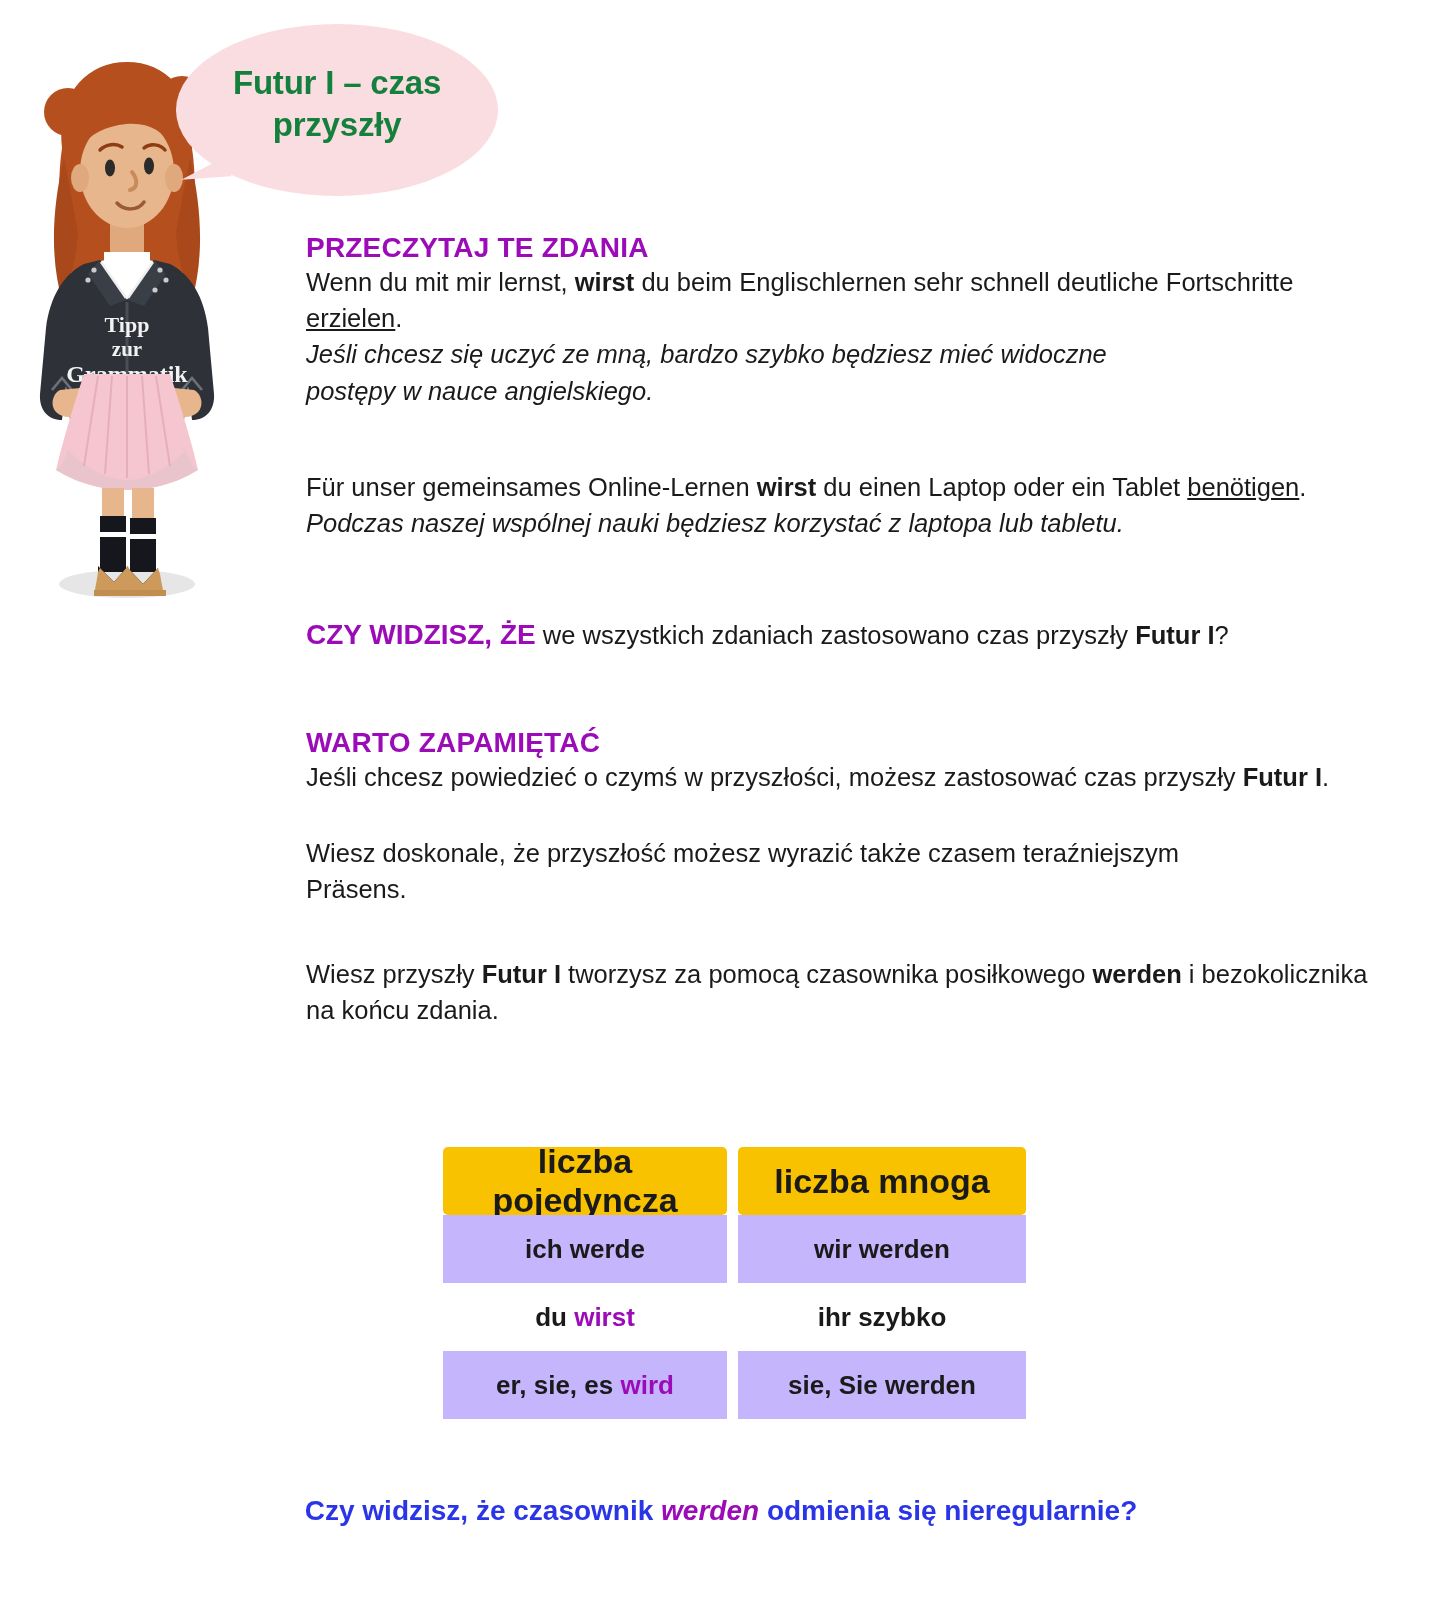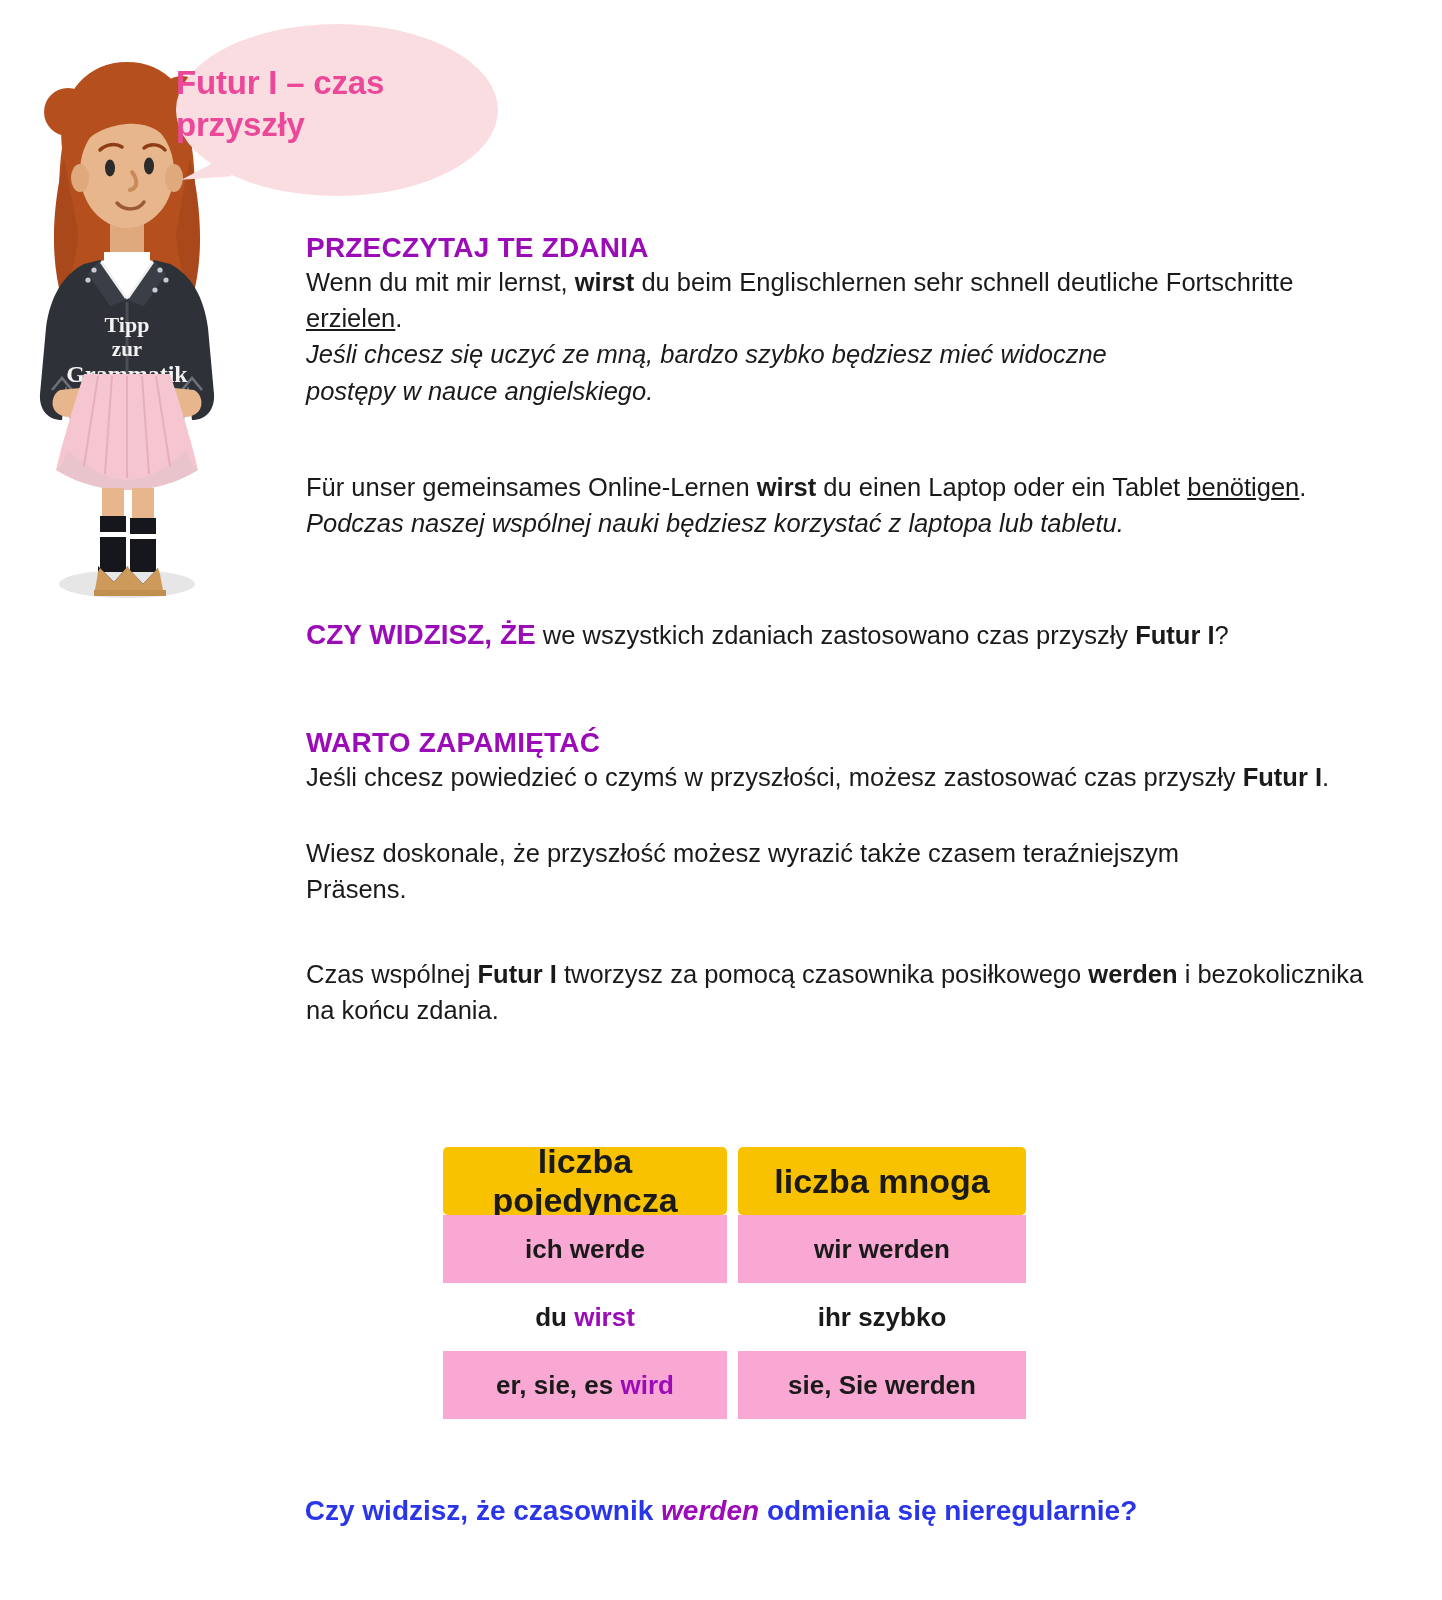--- a/index.html
+++ b/index.html
@@ -49,25 +49,26 @@
     width: 0;
     height: 0;
     border-left: 50px solid transparent;
     border-top: 16px solid transparent;
     border-bottom: 22px solid #FADDE1;
     transform: rotate(-4deg);
   }
   .bubble-text {
     position: relative;
     z-index: 2;
+    text-align: center;
     padding-top: 38px;
     font-size: 33px;
     font-weight: bold;
     line-height: 1.28;
-    color: #ec4899;
+    color: #15803d;
     letter-spacing: -0.2px;
   }
 
   
   #content {
     position: absolute;
     left: 306px;
     top: 232px;
     width: 1090px;
   }
@@ -125,21 +126,21 @@
     font-weight: bold;
     color: #1a1a1a;
     text-align: center;
   }
   .conj-head {
     background: #F9C200;
     border-radius: 5px;
     height: 68px;
     font-size: 34px;
   }
-  .conj-shade { background: #f9a8d4; }
+  .conj-shade { background: #c4b5fd; }
   .conj-plain { background: #ffffff; }
   .hl { color: #9B0CB8; }
 
   
   #bottom-question {
     position: absolute;
     left: 0;
     top: 1495px;
     width: 1442px;
     text-align: center;
@@ -294,21 +295,21 @@
   <div class="para warto-p1">
     <span>Jeśli chcesz powiedzieć o czymś w przyszłości, możesz zastosować czas przyszły </span><span class="bold">Futur I</span><span>.</span>
   </div>
 
   <div class="para warto-p2">
     <div>Wiesz doskonale, że przyszłość możesz wyrazić także czasem teraźniejszym</div>
     <div>Präsens.</div>
   </div>
 
   <div class="para warto-p3">
-    <span>Czas wspólnej </span><span class="bold">Futur I</span><span> tworzysz za pomocą czasownika posiłkowego </span><span class="bold">werden</span><span> i bezokolicznika na końcu zdania.</span>
+    <span>Wiesz przyszły </span><span class="bold">Futur I</span><span> tworzysz za pomocą czasownika posiłkowego </span><span class="bold">werden</span><span> i bezokolicznika na końcu zdania.</span>
   </div>
 </div>
 
 <div id="conj-table">
   <div class="conj-grid">
     <div class="conj-cell conj-head">liczba pojedyncza</div>
     <div class="conj-cell conj-head">liczba mnoga</div>
 
     <div class="conj-cell conj-shade">
       <span><span>ich werde</span><span class="hl"></span></span>

